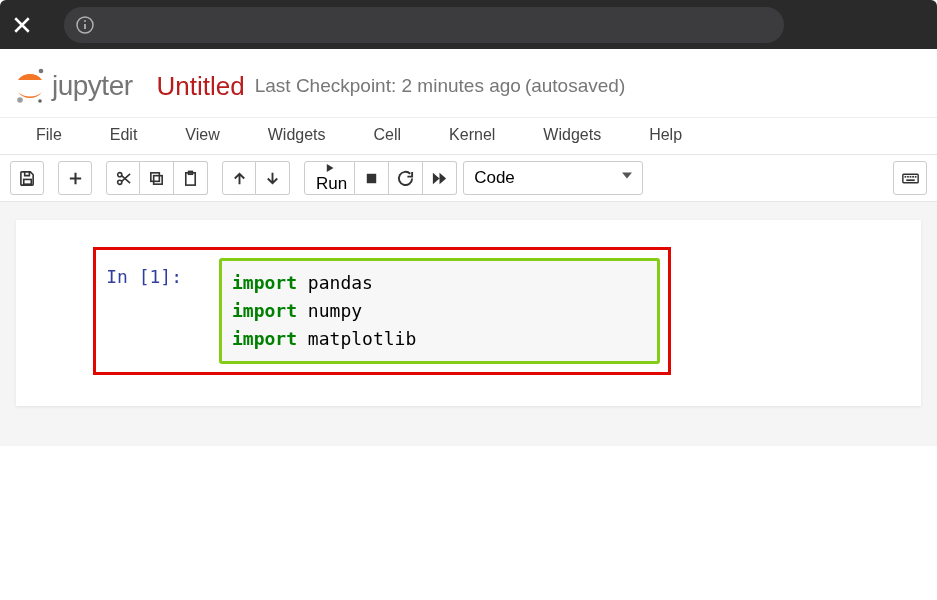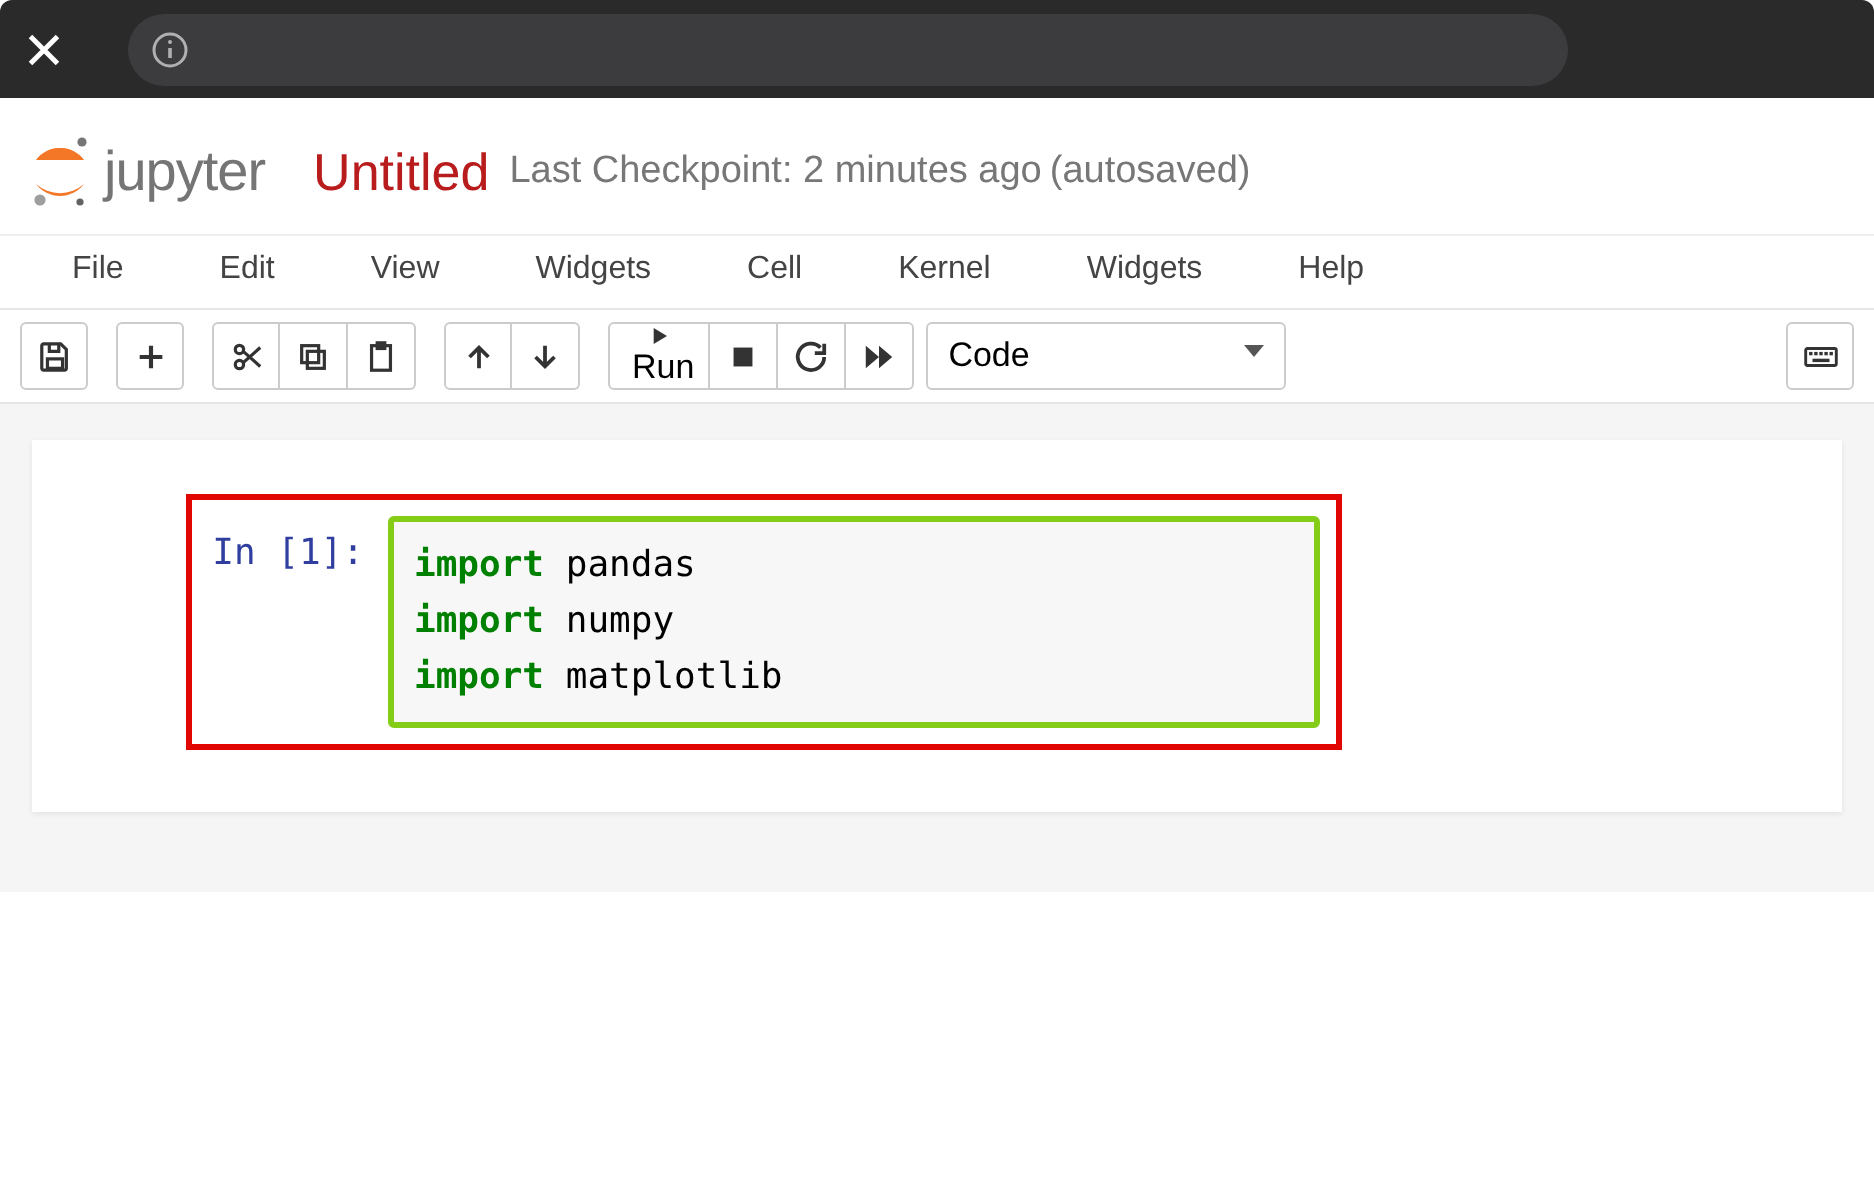--- a/index.html
+++ b/index.html
@@ -35,21 +35,21 @@
   .run-text { font-size: 17px; margin-left: 4px; }
   .dropdown { border: 1px solid #ccc; height: 34px; border-radius: 3px; padding: 0 28px 0 10px; font-size: 17px; display: flex; align-items: center; position: relative; min-width: 180px; background: #fff; cursor: pointer; }
   .dropdown::after { content: ""; position: absolute; right: 10px; top: 50%; transform: translateY(-50%); border: 5px solid transparent; border-top: 6px solid #555; }
   .toolbar-spacer-sm { width: 2px; }
   .toolbar-right { margin-left: auto; display:flex; gap:6px; }
   
   .notebook-area { background: #f5f5f5; padding: 18px 0 40px 0; }
   .notebook-inner { background: #fff; margin: 0 16px; box-shadow: 0 1px 3px rgba(0,0,0,0.08); padding: 18px 0; }
   
   .cell { display: flex; padding: 6px 10px 6px 0; }
-  .cell.highlighted { outline: 3px solid #e10600; outline-offset: -4px; margin: 8px 10px 12px 76px; padding: 12px 12px 12px 12px; max-width: 580px; }
+  .cell.highlighted { outline: 3px solid #e10600; outline-offset: -4px; margin: 8px 10px 12px 76px; padding: 12px 12px 12px 12px; max-width: 580px; gap: 25px; }
   .prompt { width: 90px; text-align: right; font-family: "Menlo", "Consolas", monospace; font-size: 18px; color: #303F9F; padding: 8px 12px 0 0; flex-shrink: 0; }
   .code-box { border: 3px solid #84cc16; background: #f7f7f7; border-radius: 3px; padding: 8px 10px; flex: 1; font-family: "Menlo","Consolas",monospace; font-size: 18px; line-height: 1.55; }
   .kw { color: #008000; font-weight: bold; }
   
   .cell.active { border-left: 5px solid #42a545; background: #fff; margin-left: 22px; padding-left: 4px; border-top: 1px solid #eee; border-bottom: 1px solid #eee; border-right: 1px solid #eee;}
   .cell.active .prompt { width: 156px; }
   .cursor { display: inline-block; width: 1px; height: 20px; background: #222; vertical-align: middle; }
   
   svg.ico { width: 17px; height: 17px; stroke: #333; fill: none; stroke-width: 1.7; }
   svg.ico.fill { fill: #333; stroke: none; }

